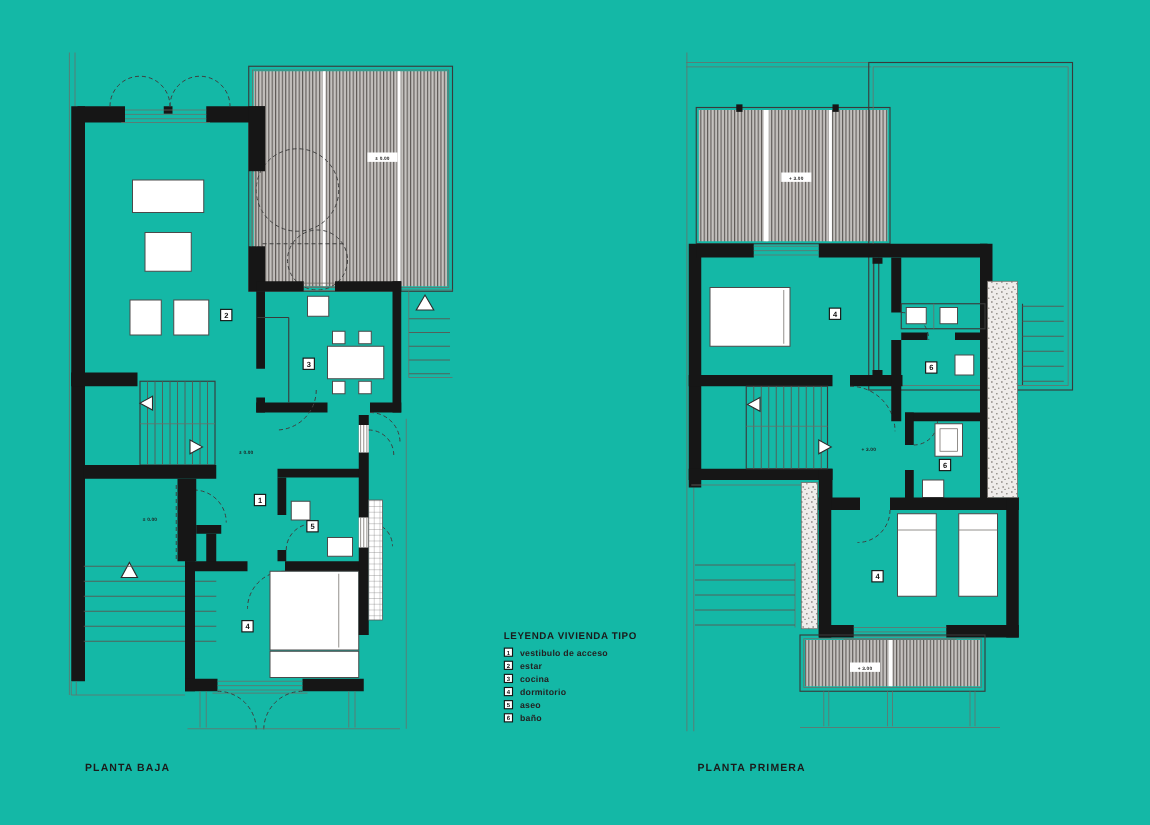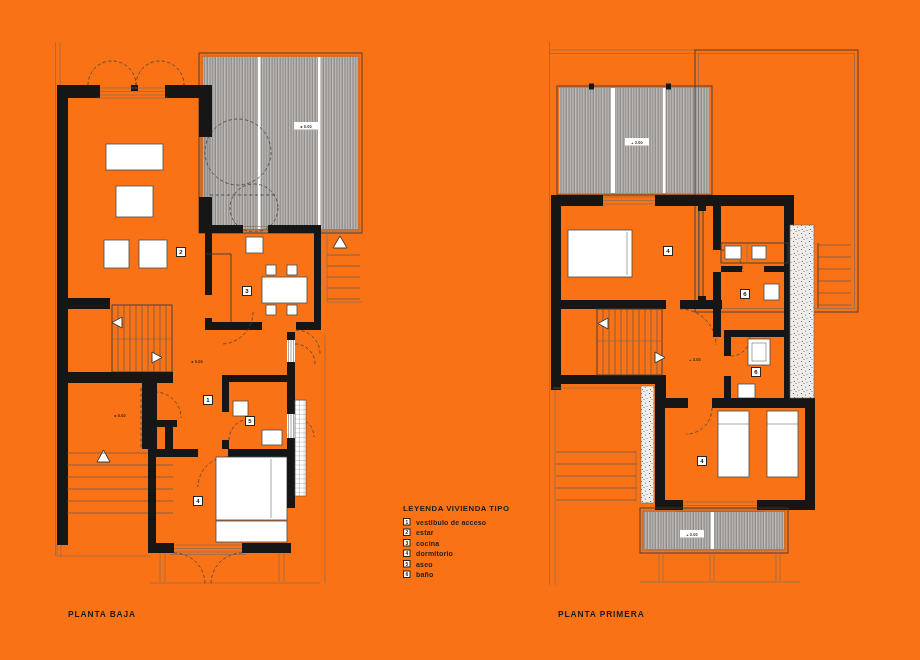--- a/index.html
+++ b/index.html
@@ -1,16 +1,16 @@
 <!DOCTYPE html>
 <html><head>
 <meta charset="utf-8">
 <style>
   html,body{margin:0;padding:0;background:#ffffff;}
-  #stage{position:relative;width:920px;height:660px;background:#f97316;overflow:hidden;
+  #stage{position:relative;width:920px;height:660px;background:#14b8a6;overflow:hidden;
          font-family:"Liberation Sans", sans-serif;}
   svg{display:block}
   .w    {fill:#161616;stroke:none}
   .tl   {stroke:#3a3a3a;stroke-width:0.9;fill:none}
   .tl2  {stroke:#6f6b66;stroke-width:0.6;fill:none}
   .furn {stroke:#4a4a4a;stroke-width:0.8;fill:#ffffff}
   .dash {stroke:#3f3f3f;stroke-width:0.8;fill:none;stroke-dasharray:3.2 2.4}
   .tread{stroke:#5a5650;stroke-width:0.7;fill:none}
   .tri  {fill:#ffffff;stroke:#2d2d2d;stroke-width:0.9}
   .lvl  {font:700 3.8px "Liberation Sans",sans-serif;fill:#1e1e1e;text-anchor:middle;letter-spacing:.15px}

